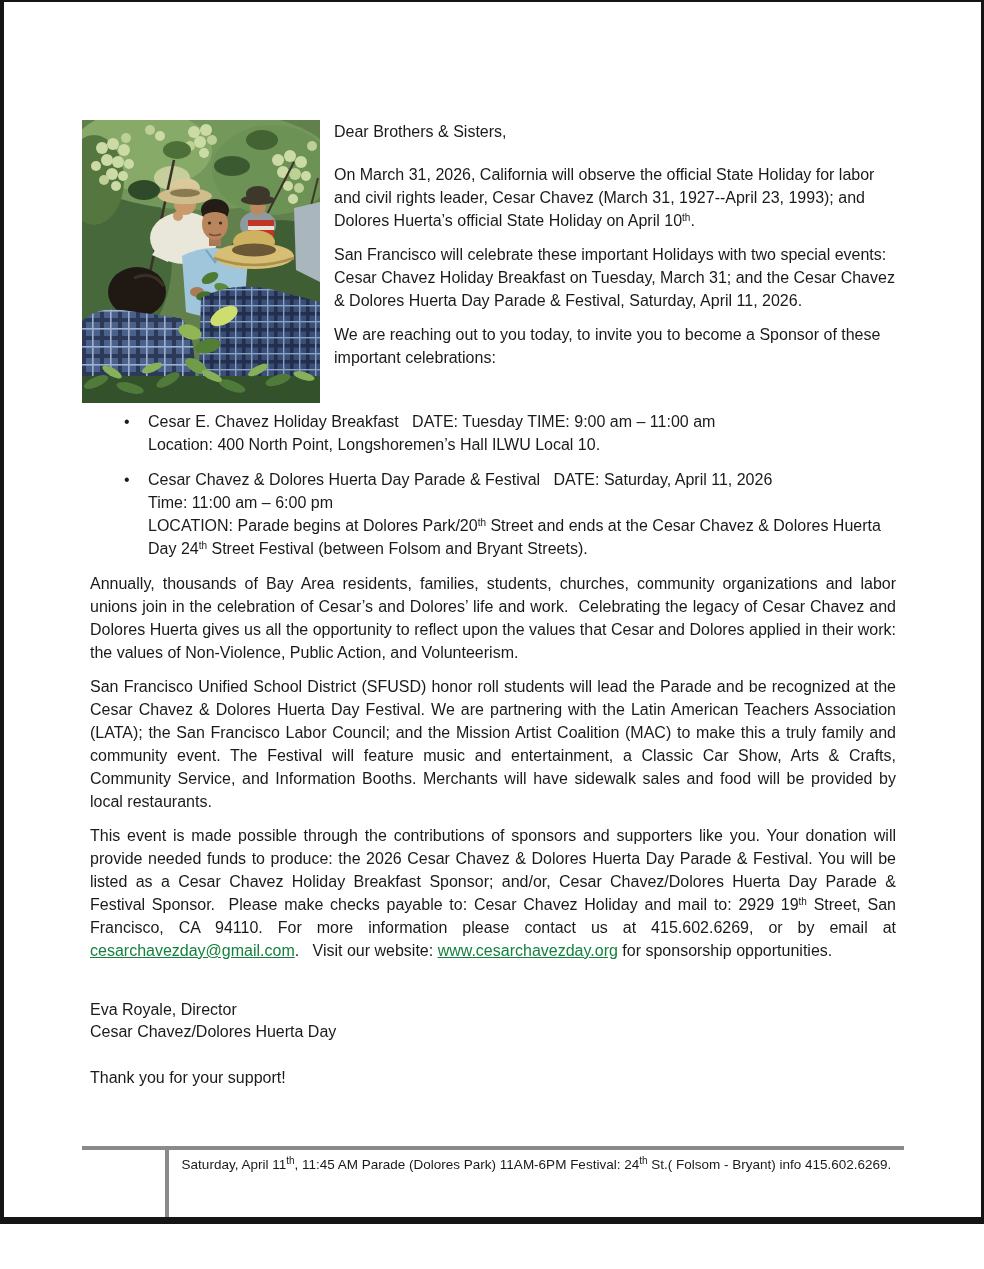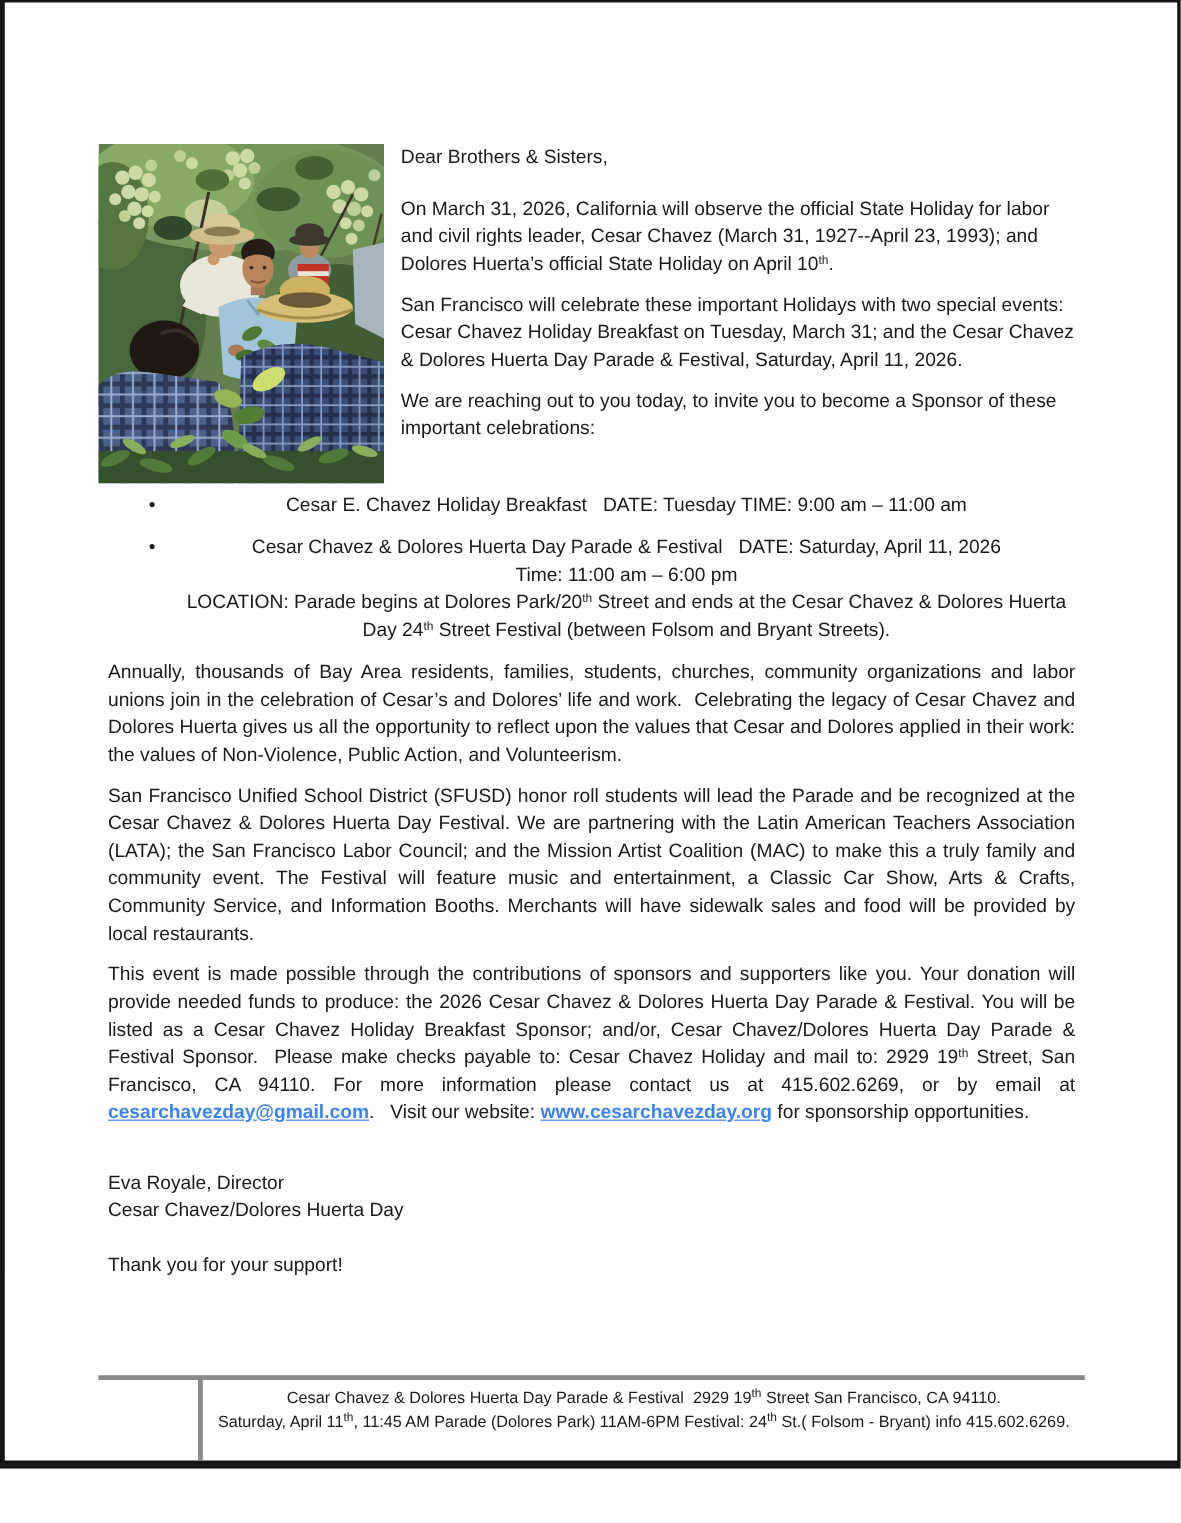--- a/index.html
+++ b/index.html
@@ -18,23 +18,23 @@
   .top-row { display:flex; margin-left:-8px; }
   .photo-frame { flex:0 0 238px; width:238px; height:283px; overflow:hidden; }
   .photo-frame svg { display:block; }
   .intro { flex:1; margin-left:14px; }
   .p { margin:0 0 11px 0; font-size:16px; line-height:23px; }
   .greeting { margin-bottom:20px; }
   .bold { font-weight:normal; }
   .just { text-align:justify; }
   .sup { font-size:10px; position:relative; top:-5px; line-height:0; }
   .bullets { list-style:none; margin:7px 0 12px 0; padding:0; }
-  .bullets li { position:relative; padding-left:58px; margin-bottom:12px; font-size:16px; line-height:23px;text-align:center; }
+  .bullets li { position:relative; padding-left:58px; margin-bottom:12px; font-size:16px; line-height:23px; }
   .bullets li::before { content:"\2022"; position:absolute; left:34px; top:0; font-size:16px; }
-  .link { color:#3b82f6; text-decoration:underline; cursor:pointer;font-weight:bold; }
+  .link { color:#15803d; text-decoration:underline; cursor:pointer; }
   .thanks { margin-top:23px; }
   .sig { margin-top:37px; line-height:22px; }
   .footer { position:absolute; left:78px; top:1144px; width:822px; }
   .footer-rule { height:4px; background:#8a8a8a; }
   .footer-body { display:flex; align-items:flex-start; }
   .footer-bar { flex:0 0 4px; width:4px; height:76px; background:#8a8a8a; margin-left:83px; }
   .footer-text { flex:1; text-align:center; padding-top:5px; font-size:13.5px; line-height:20px; }
   .footer-links { font-size:13px; }
   .footer-links .link + .link { margin-left:14px; }
 </style>
@@ -188,20 +188,21 @@
         <p class="p greeting">Dear Brothers &amp; Sisters,</p>
         <p class="p"><span>On March 31, 2026, California will observe the official State Holiday for labor and civil rights leader, Cesar Chavez (March 31, 1927--April 23, 1993); and Dolores Huerta’s official State Holiday on April 10</span><span class="sup">th</span><span>.</span></p>
         <p class="p">San Francisco will celebrate these important Holidays with two special events:&nbsp; Cesar Chavez Holiday Breakfast on Tuesday, March 31; and the Cesar Chavez &amp; Dolores Huerta Day Parade &amp; Festival, Saturday, April 11, 2026.</p>
         <p class="p bold">We are reaching out to you today, to invite you to become a Sponsor of these important celebrations:</p>
       </div>
     </div>
 
     <ul class="bullets">
       <li>
         <div><span class="bold">Cesar E. Chavez Holiday Breakfast</span><span>&nbsp;&nbsp; DATE: Tuesday TIME: 9:00 am – 11:00 am</span></div>
+        <div>Location: 400 North Point, Longshoremen’s Hall ILWU Local 10.</div>
       </li>
       <li>
         <div><span class="bold">Cesar Chavez &amp; Dolores Huerta Day Parade &amp; Festival</span><span>&nbsp;&nbsp; DATE: Saturday, April 11, 2026</span></div>
         <div>Time: 11:00 am – 6:00 pm</div>
         <div><span>LOCATION: Parade begins at Dolores Park/20</span><span class="sup">th</span><span> Street and ends at the Cesar Chavez &amp; Dolores Huerta Day 24</span><span class="sup">th</span><span> Street Festival (between Folsom and Bryant Streets).</span></div>
       </li>
     </ul>
 
     <p class="p just">Annually, thousands of Bay Area residents, families, students, churches, community organizations and labor unions join in the celebration of Cesar’s and Dolores’ life and work.&nbsp; Celebrating the legacy of Cesar Chavez and Dolores Huerta gives us all the opportunity to reflect upon the values that Cesar and Dolores applied in their work: the values of Non-Violence, Public Action, and Volunteerism.</p>
     <p class="p just">San Francisco Unified School District (SFUSD) honor roll students will lead the Parade and be recognized at the Cesar Chavez &amp; Dolores Huerta Day Festival. We are partnering with the Latin American Teachers Association (LATA); the San Francisco Labor Council; and the Mission Artist Coalition (MAC) to make this a truly family and community event. The Festival will feature music and entertainment, a Classic Car Show, Arts &amp; Crafts, Community Service, and Information Booths. Merchants will have sidewalk sales and food will be provided by local restaurants.</p>
@@ -210,18 +211,17 @@
     <p class="p sig"><span>Eva Royale, Director</span><br><span>Cesar Chavez/Dolores Huerta Day</span></p>
 
     <p class="p thanks">Thank you for your support!</p>
   </div>
 
   <div class="footer">
     <div class="footer-rule"></div>
     <div class="footer-body">
       <div class="footer-bar"></div>
       <div class="footer-text">
-        <div><span class="bold">Cesar Chavez &amp; Dolores Huerta Day Parade &amp; Festival</span><span>&nbsp; 2929 19</span><span class="sup">th</span><span> Street San Francisco, CA 94110.</span></div>
         <div><span>Saturday, April 11</span><span class="sup">th</span><span>, 11:45 AM Parade (Dolores Park) 11AM-6PM Festival: 24</span><span class="sup">th</span><span> St.( Folsom - Bryant) info 415.602.6269.</span></div>
       </div>
     </div>
   </div>
 </div>
 
 </body></html>

